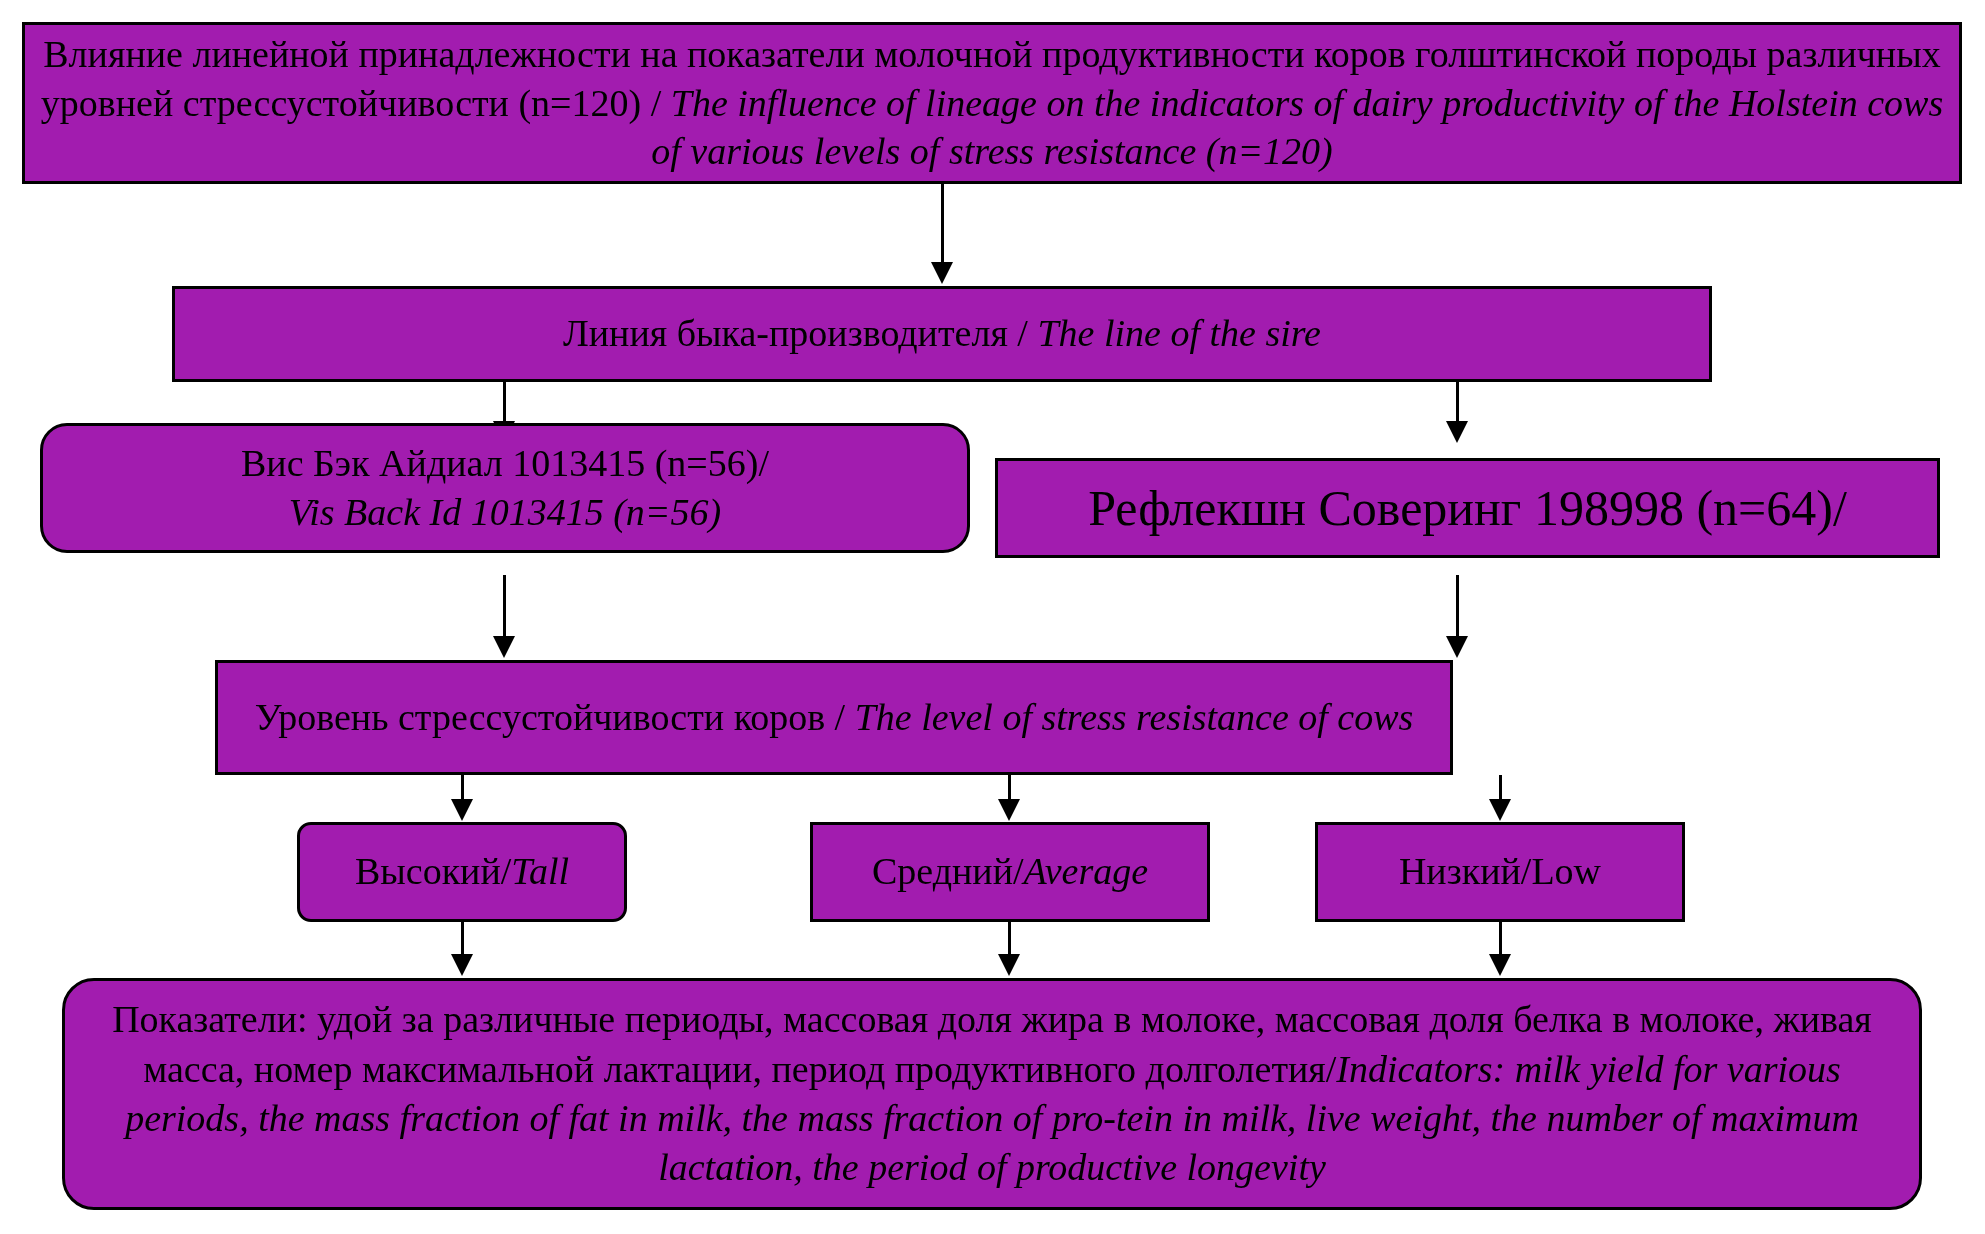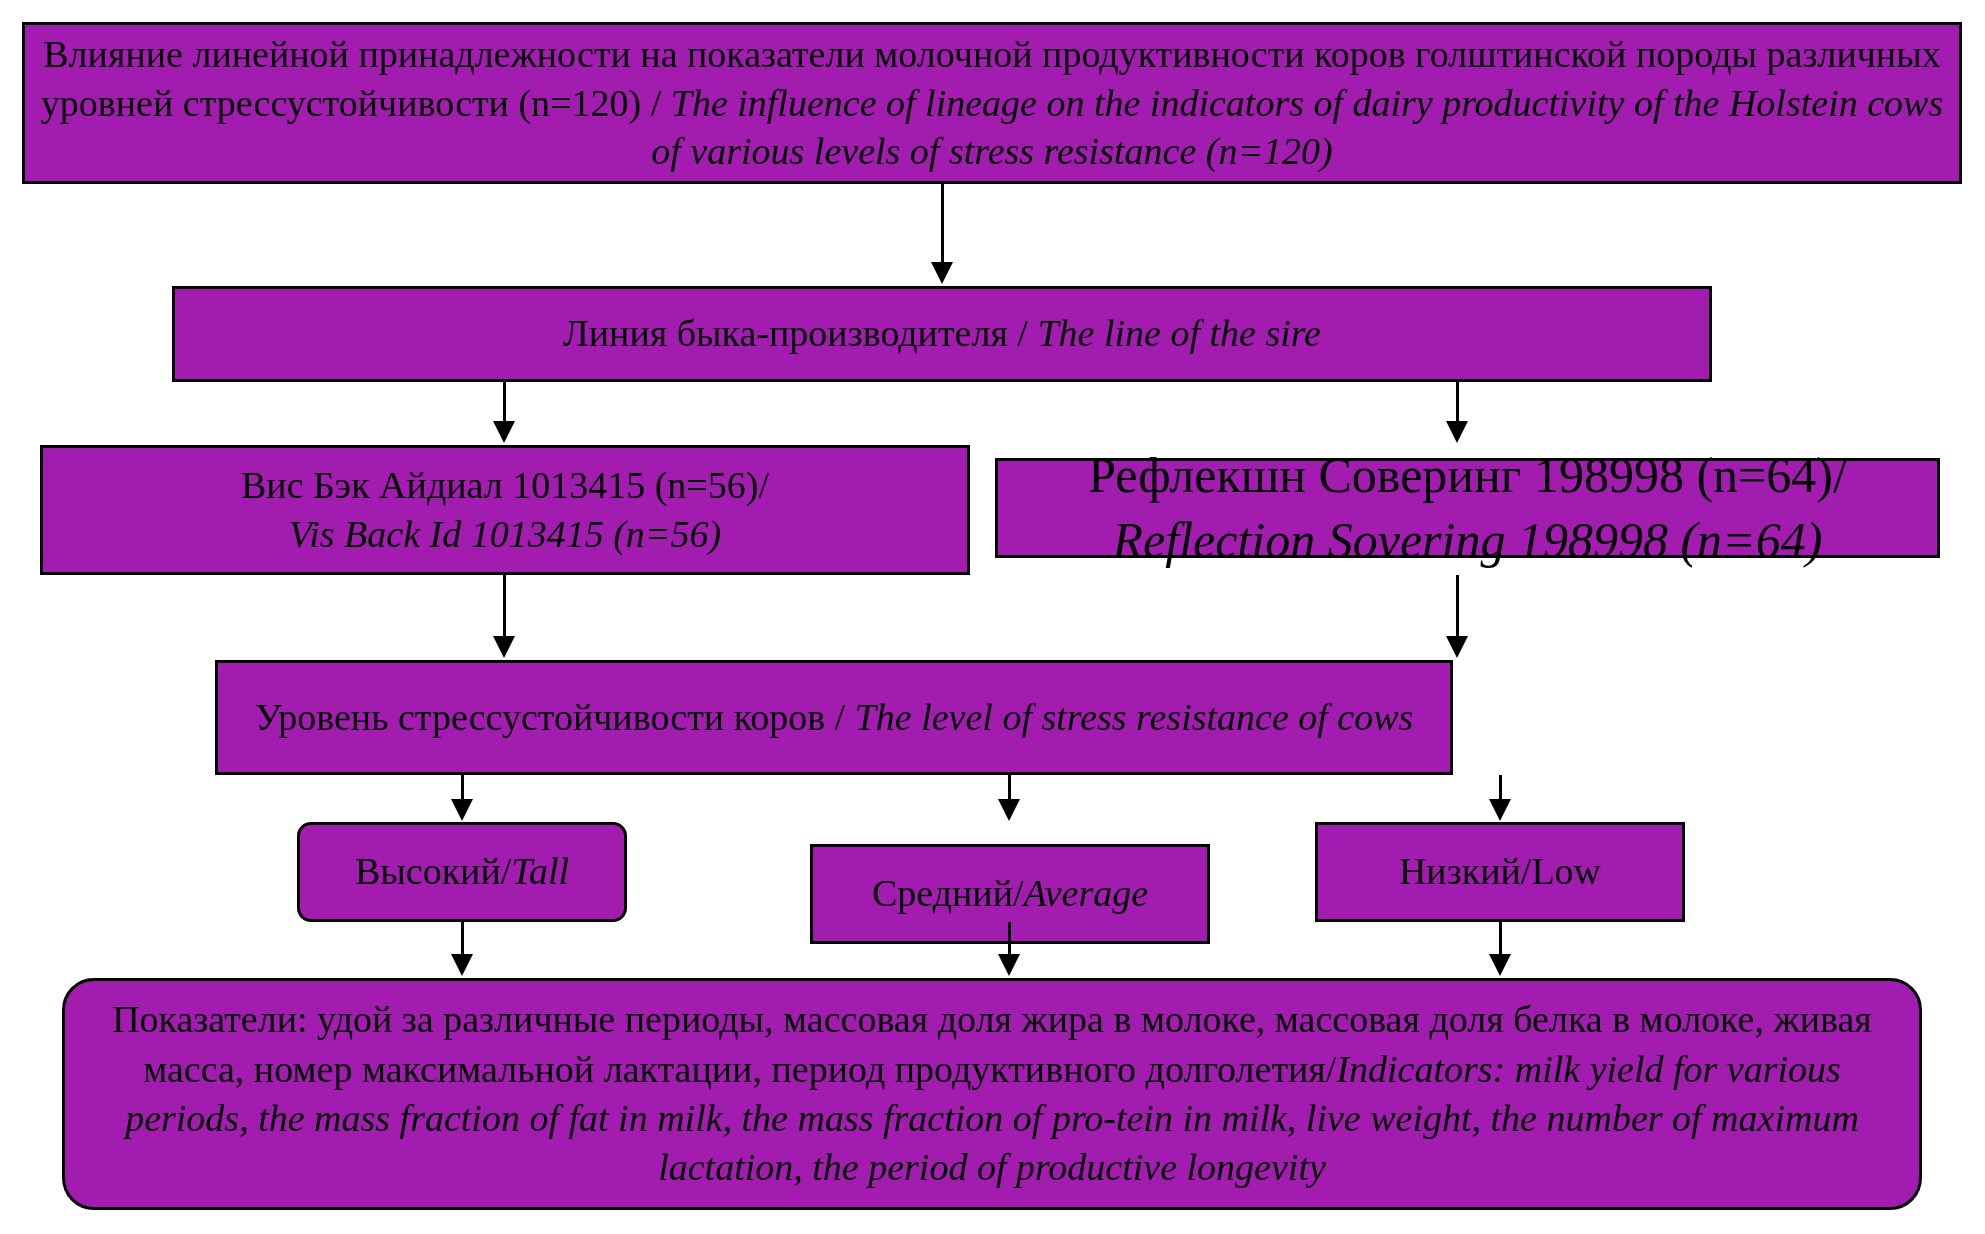--- a/index.html
+++ b/index.html
@@ -37,27 +37,27 @@
   }
   .it { font-style: italic; }
   .up { font-style: normal; }
 
   
   #box-title      { left: 22px;   top: 22px;   width: 1940px; height: 162px; font-size: 38px; }
   #box-title .txt { line-height: 1.28; }
 
   #box-sire       { left: 172px;  top: 286px;  width: 1540px; height: 96px;  font-size: 38px; }
 
-  #box-line-left  { left: 40px;   top: 445px;  width: 930px;  height: 130px; font-size: 38px; }
+  #box-line-left  { left: 40px;   top: 423px;  width: 930px;  height: 130px; font-size: 38px; border-radius: 27px; }
   #box-line-right { left: 995px;  top: 458px;  width: 945px;  height: 100px; font-size: 50px; }
 
   #box-level      { left: 215px;  top: 660px;  width: 1238px; height: 115px; font-size: 38px; }
 
   #box-tall       { left: 297px;  top: 822px;  width: 330px;  height: 100px; font-size: 38px; border-radius: 14px; }
-  #box-average    { left: 810px;  top: 844px;  width: 400px;  height: 100px; font-size: 38px; }
+  #box-average    { left: 810px;  top: 822px;  width: 400px;  height: 100px; font-size: 38px; }
   #box-low        { left: 1315px; top: 822px;  width: 370px;  height: 100px; font-size: 38px; justify-content: center; }
 
   #box-indicators { left: 62px;   top: 978px;  width: 1860px; height: 232px; font-size: 38px; border-radius: 32px; }
   #box-indicators .txt { line-height: 1.30; text-align: center; }
 
   
   .conn {
     position: absolute;
   }
   .vline {
@@ -97,21 +97,21 @@
     <div class="arrowhead" style="left:493px; top:421px;"></div>
     <div class="vline" style="left:1456px; top:382px; height:40px;"></div>
     <div class="arrowhead" style="left:1446px; top:421px;"></div>
   </div>
 
   <div class="box" id="box-line-left">
     <span class="txt"><span>Вис Бэк Айдиал 1013415 (n=56)/</span><br><span class="it">Vis Back Id 1013415 (n=56)</span></span>
   </div>
 
   <div class="box" id="box-line-right">
-    <span class="txt"><span>Рефлекшн Соверинг 198998 (n=64)/</span><br><span class="it">Reflection Sovering 198998 (n=64)</span></span>
+    <span class="txt"><span>Рефлекшн Соверинг 198998 (n=64)/</span><br></span>
   </div>
 
   <div class="conn">
     <div class="vline" style="left:503px; top:575px; height:62px;"></div>
     <div class="arrowhead" style="left:493px; top:636px;"></div>
     <div class="vline" style="left:1456px; top:575px; height:62px;"></div>
     <div class="arrowhead" style="left:1446px; top:636px;"></div>
   </div>
 
   <div class="box" id="box-level">

